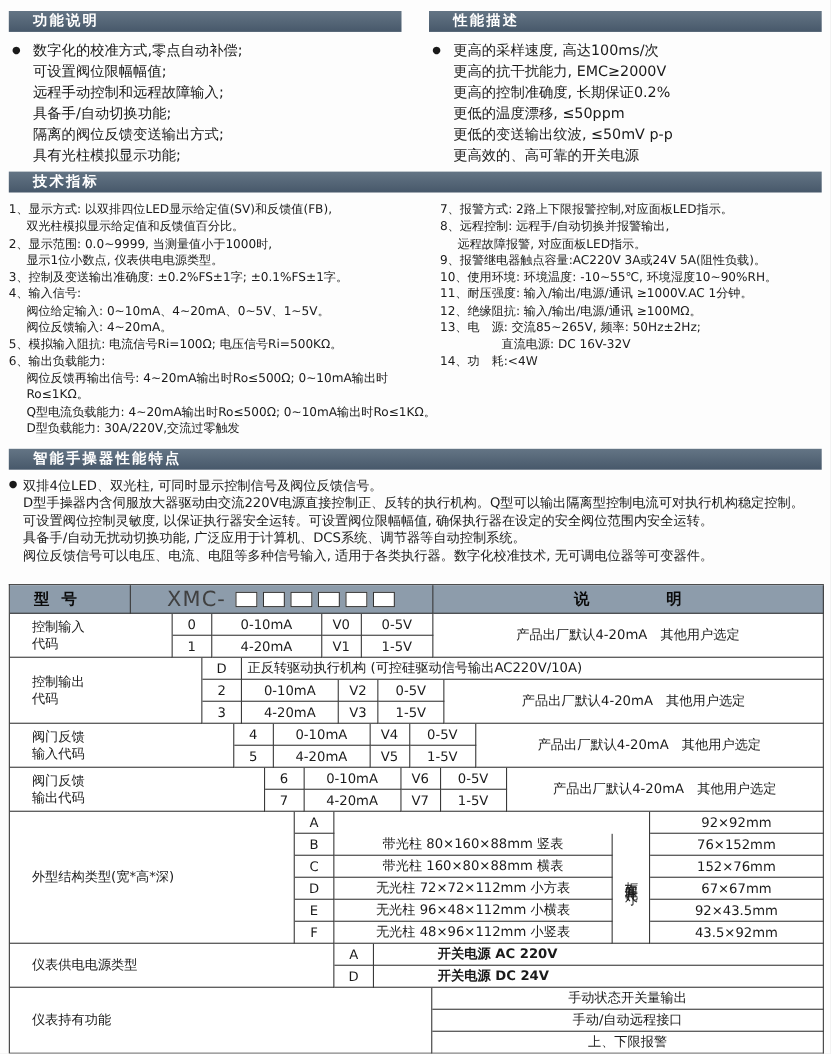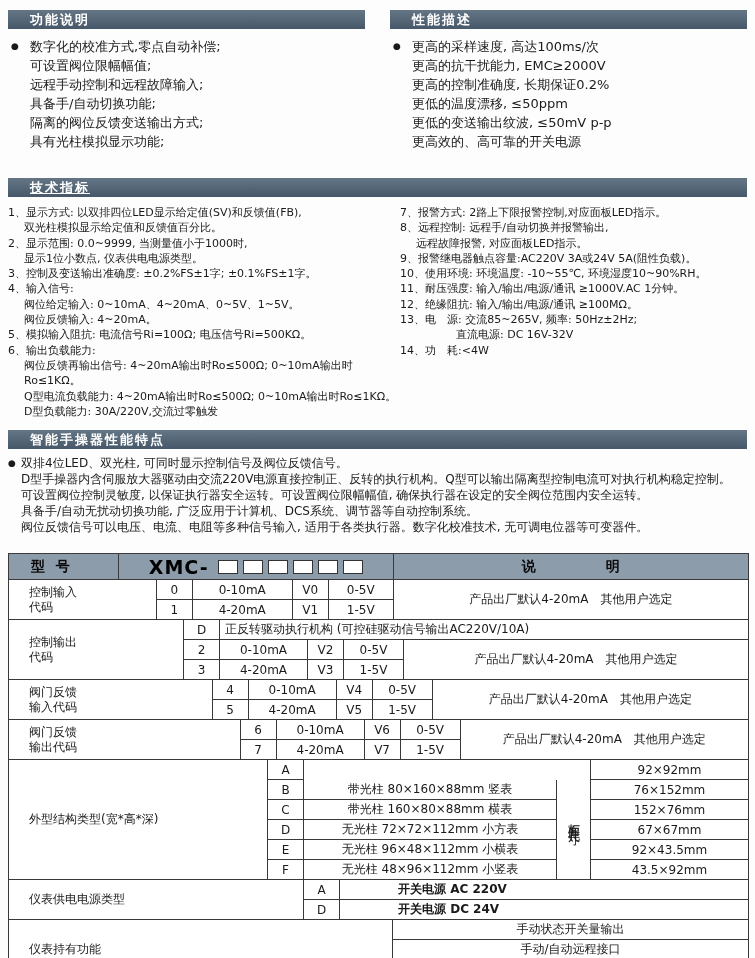--- a/index.html
+++ b/index.html
@@ -10,21 +10,21 @@
   .bar { height:19px; background:linear-gradient(180deg,#647585,#47586a); color:#fff;
          font-size:13px; font-weight:bold; line-height:19px; padding-left:22px; letter-spacing:2px; }
   .two-col { display:flex; }
   .half-l { width:357px; margin-right:25px; }
   .half-r { width:357px; }
 
   .blist { margin-top:8px; }
   .li { position:relative; padding-left:22px; font-size:13px; line-height:19px; }
   .blt { position:absolute; left:3px; top:0; font-size:9px; }
 
-  .bar-full { margin-top:27px;text-decoration:underline; }
+  .bar-full { margin-top:5px; }
   .tech { display:flex; margin-top:8px; font-size:11px; line-height:15.3px; }
   .tech-l { width:392px; }
   .tech-r { width:347px; }
   .t1 { padding-left:16px; }
   .t2 { padding-left:56px; }
 
   .bar-feat { margin-top:11px; }
   .feat { margin-top:6px; font-size:12px; line-height:16px; }
   .fli { position:relative; padding-left:13px; }
   .blt2 { position:absolute; left:0; top:0; font-size:9px; }
@@ -34,21 +34,21 @@
   .tr { display:flex; }
   .col { display:flex; flex-direction:column; }
   .c { border-right:1px solid #3a3a3a; border-bottom:1px solid #3a3a3a; display:flex;
        align-items:center; justify-content:center; text-align:center; }
   .h20 { height:20px; }
   .h26 { height:26px; }
   .lbl { justify-content:flex-start; padding-left:20px; text-align:left; white-space:pre-line; line-height:15px; }
   .thead { background:#8d9cab; }
   .th { font-weight:bold; font-size:14px; color:#0a0a0a; }
   .lblh { justify-content:flex-start; padding-left:22px; letter-spacing:3px; }
-  .xmc { color:#000000; font-size:19px; font-weight:bold; letter-spacing:1px; margin-right:4px; }
+  .xmc { color:#404040; font-size:19px; font-weight:normal; letter-spacing:1px; margin-right:4px; }
   .box { width:20px; height:14px; background:#fff; border:1px solid #333; margin-left:5px; display:inline-block; }
   .dtext { justify-content:flex-start; padding-left:5px; text-align:left; }
   .pwr { justify-content:flex-start; padding-left:58px; text-align:center;font-weight:bold; }
   .vert { writing-mode:vertical-rl; text-orientation:upright; letter-spacing:2px; font-size:12px; }
 </style>
 </head>
 <body>
 
 <div class="page">
 

